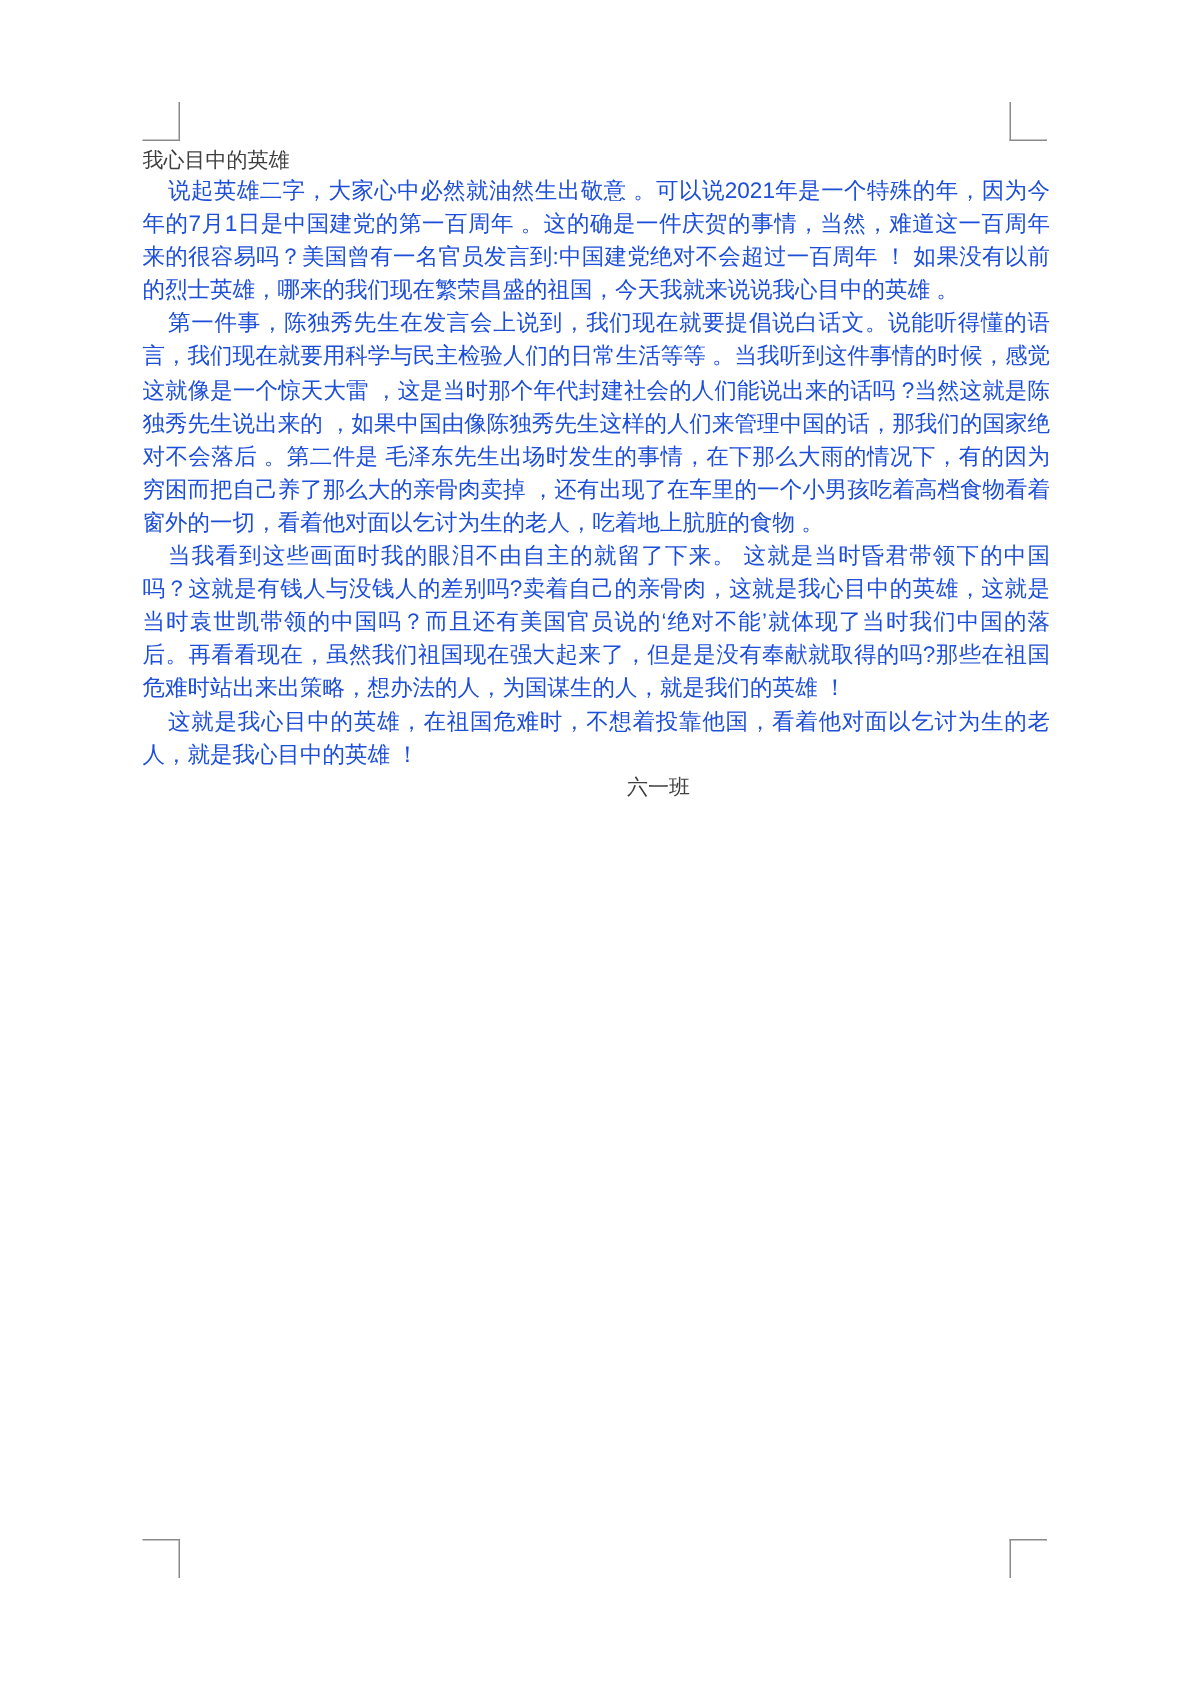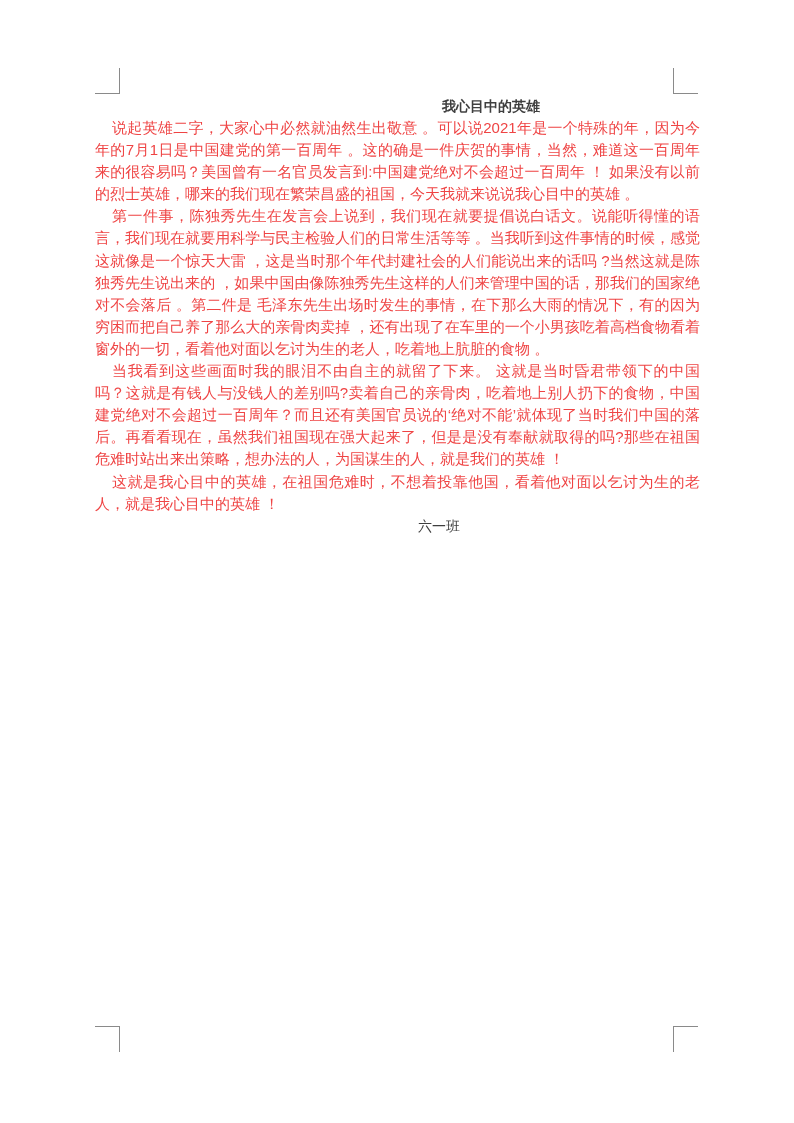--- a/index.html
+++ b/index.html
@@ -29,61 +29,61 @@
   .content {
     position: absolute;
     left: 95px;
     top: 95px;
     width: 605px;
     color: #3f3f3f;
   }
   .essay-title {
     margin: 0;
     font-size: 14px;
-    font-weight: bold;
+    font-weight: normal;
     line-height: 22px;
-    text-align: right;
+    text-align: left;
     padding-right: 160px; 
     color: #3f3f3f;
   }
   .essay-body p {
     margin: 0;
     font-size: 15px;
     line-height: 22.1px;
     text-align: justify;
     text-indent: 17px;
     word-break: break-all;
-    color: #ef4444;
+    color: #1d4ed8;
   }
   .signature-line {
     margin: 0;
     font-size: 14px;
     line-height: 22.1px;
     color: #3f3f3f;
   }
-  .signature-class  { text-indent: 323px; }
+  .signature-class  { text-indent: 323px; font-family: Liberation Mono, monospace; }
   .signature-author { text-indent: 375px; }
 </style>
 </head>
 <body>
 
 <div class="page">
 
   <div class="crop tl"></div>
   <div class="crop tr"></div>
   <div class="crop bl"></div>
   <div class="crop br"></div>
 
   <div class="content">
     <h1 class="essay-title">我心目中的英雄</h1>
 
     <div class="essay-body">
       <p>说起英雄二字，大家心中必然就油然生出敬意 。可以说2021年是一个特殊的年，因为今年的7月1日是中国建党的第一百周年 。这的确是一件庆贺的事情，当然，难道这一百周年来的很容易吗？美国曾有一名官员发言到:中国建党绝对不会超过一百周年 ！ 如果没有以前的烈士英雄，哪来的我们现在繁荣昌盛的祖国，今天我就来说说我心目中的英雄 。</p>
       <p>第一件事，陈独秀先生在发言会上说到，我们现在就要提倡说白话文。说能听得懂的语言，我们现在就要用科学与民主检验人们的日常生活等等 。当我听到这件事情的时候，感觉这就像是一个惊天大雷 ，这是当时那个年代封建社会的人们能说出来的话吗 ?当然这就是陈独秀先生说出来的 ，如果中国由像陈独秀先生这样的人们来管理中国的话，那我们的国家绝对不会落后 。第二件是 毛泽东先生出场时发生的事情，在下那么大雨的情况下，有的因为穷困而把自己养了那么大的亲骨肉卖掉 ，还有出现了在车里的一个小男孩吃着高档食物看着窗外的一切，看着他对面以乞讨为生的老人，吃着地上肮脏的食物 。</p>
-      <p>当我看到这些画面时我的眼泪不由自主的就留了下来。 这就是当时昏君带领下的中国吗？这就是有钱人与没钱人的差别吗?卖着自己的亲骨肉，吃着地上别人扔下的食物，中国建党绝对不会超过一百周年？而且还有美国官员说的‘绝对不能’就体现了当时我们中国的落后。再看看现在，虽然我们祖国现在强大起来了，但是是没有奉献就取得的吗?那些在祖国危难时站出来出策略，想办法的人，为国谋生的人，就是我们的英雄 ！</p>
+      <p>当我看到这些画面时我的眼泪不由自主的就留了下来。 这就是当时昏君带领下的中国吗？这就是有钱人与没钱人的差别吗?卖着自己的亲骨肉，这就是我心目中的英雄，这就是当时袁世凯带领的中国吗？而且还有美国官员说的‘绝对不能’就体现了当时我们中国的落后。再看看现在，虽然我们祖国现在强大起来了，但是是没有奉献就取得的吗?那些在祖国危难时站出来出策略，想办法的人，为国谋生的人，就是我们的英雄 ！</p>
       <p>这就是我心目中的英雄，在祖国危难时，不想着投靠他国，看着他对面以乞讨为生的老人，就是我心目中的英雄 ！</p>
     </div>
 
     <div class="signature">
       <p class="signature-line signature-class">六一班</p>
     </div>
   </div>
 
 </div>
 

